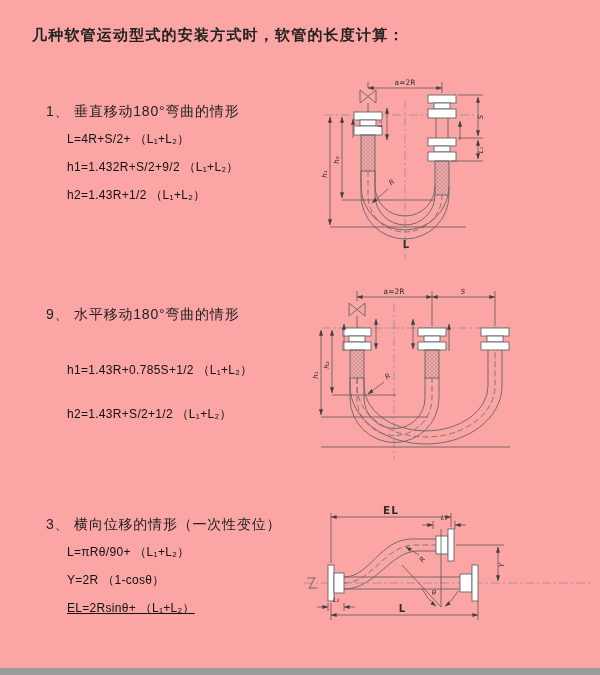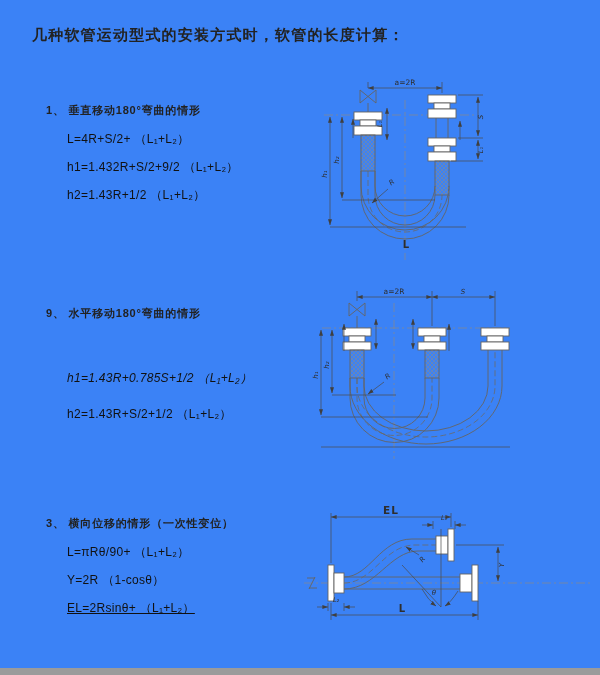--- a/index.html
+++ b/index.html
@@ -1,34 +1,34 @@
 <!DOCTYPE html>
 <html><head>
 <meta charset="utf-8">
 <style>
   html,body{margin:0;padding:0;background:#e8e8e8;}
   .page{
-    position:relative;width:600px;height:675px;background:#3b82f6;
+    position:relative;width:600px;height:675px;background:#fca5a5;
     font-family:"Liberation Sans","DejaVu Sans",sans-serif;color:#1c1c1c;
     overflow:hidden;margin:0 auto;
   }
   .title{
     position:absolute;left:32px;top:26px;font-size:15px;font-weight:700;
     letter-spacing:1.2px;color:#222;white-space:nowrap;
   }
   .heading{
-    position:absolute;left:46px;font-size:11px;font-weight:700;
+    position:absolute;left:46px;font-size:14px;font-weight:400;
     letter-spacing:.8px;color:#222;white-space:nowrap;
   }
   .formula{
     position:absolute;left:67px;font-size:12px;font-weight:400;
     letter-spacing:.3px;color:#111;white-space:nowrap;
   }
   #h1s{top:103px;} #f11{top:131px;} #f12{top:159px;} #f13{top:187px;}
-  #h2s{top:306px;} #f21{top:334px;} #f22{top:370px;font-style:italic;} #f23{top:390px;margin-top:16px;}
+  #h2s{top:306px;} #f21{top:334px;} #f22{top:362px;} #f23{top:390px;margin-top:16px;}
   #h3s{top:516px;} #f31{top:544px;} #f32{top:572px;} #f33{top:600px;text-decoration:underline;}
   svg{position:absolute;}
   #svg1{left:308px;top:72px;}
   #svg2{left:308px;top:283px;}
   #svg3{left:296px;top:503px;}
   .bottom-bar{
     position:absolute;left:0;bottom:0;width:600px;height:7px;background:#9b9b9b;
   }
   
   .dr{stroke:#646464;stroke-width:.9;fill:none;}

